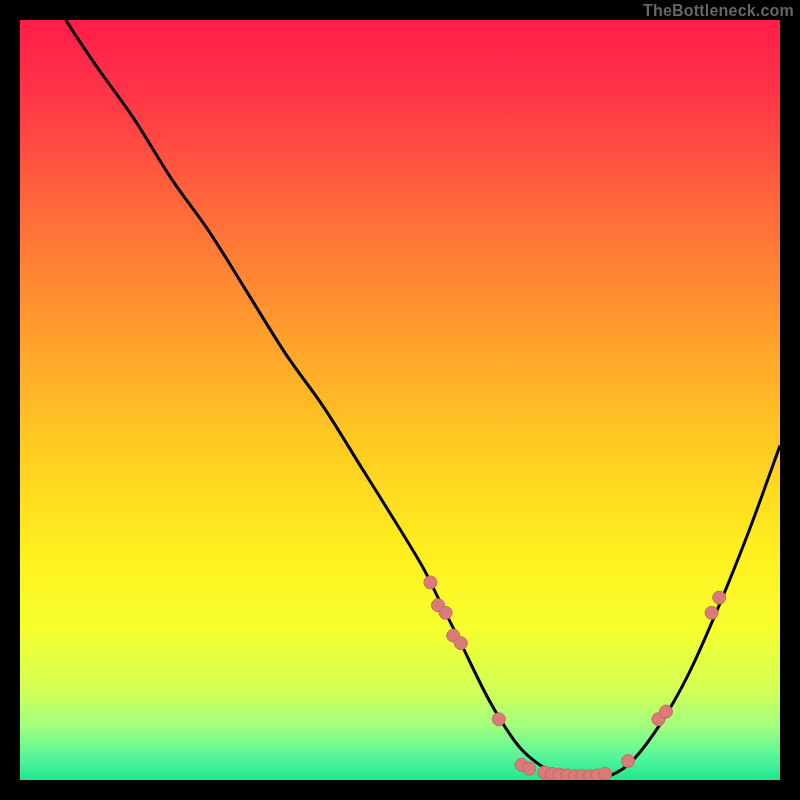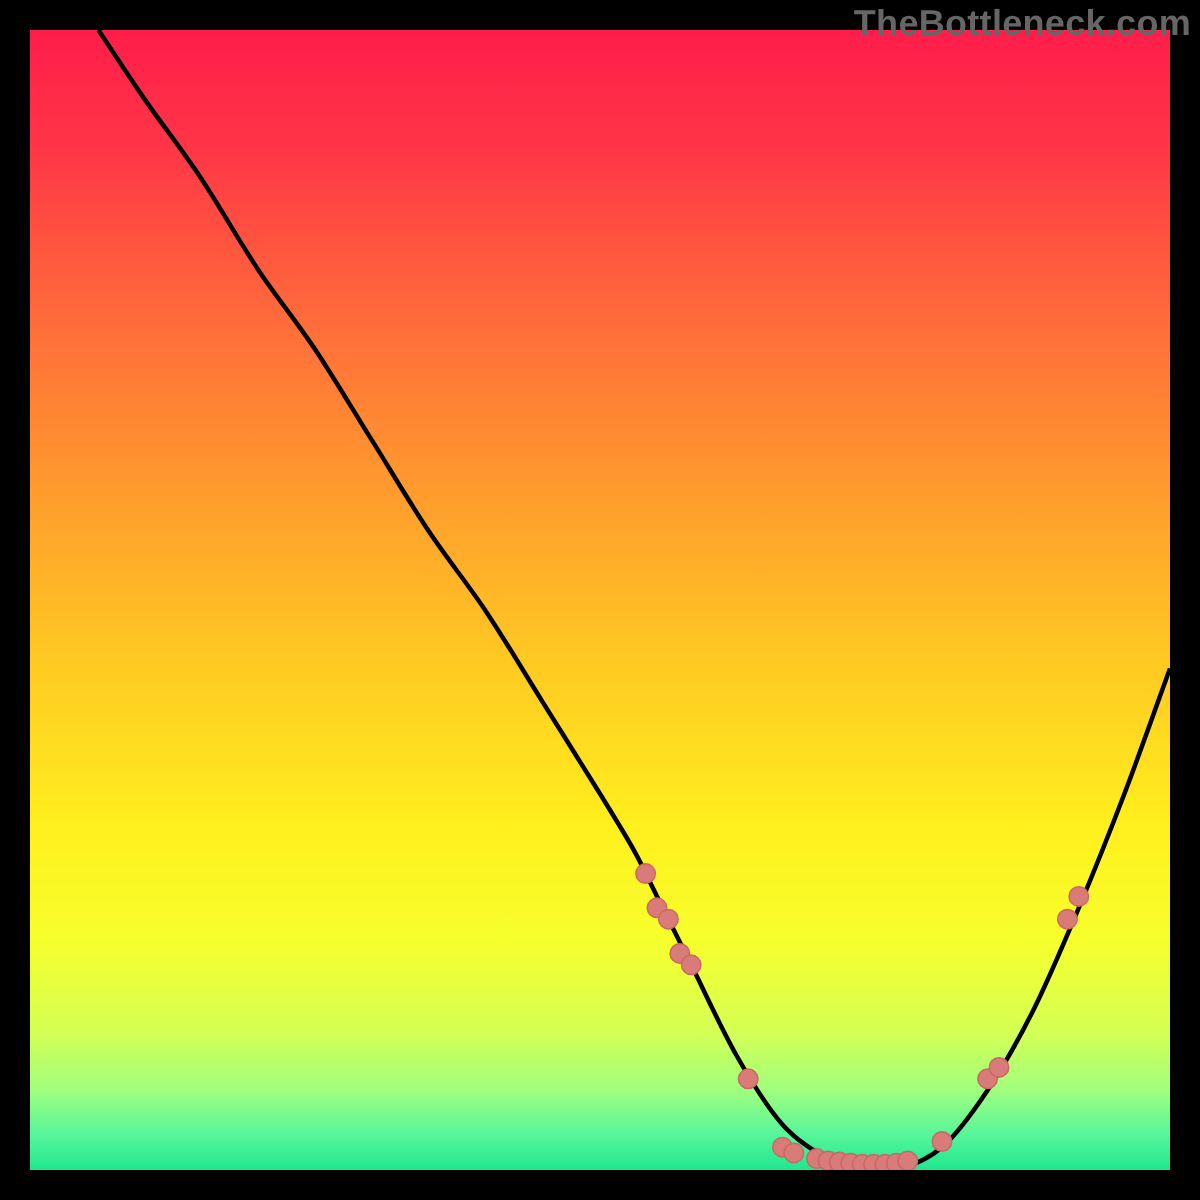--- a/index.html
+++ b/index.html
@@ -23,21 +23,21 @@
     left: 0;
     top: 0;
     width: 760px;
     height: 760px;
   }
   .watermark {
     position: absolute;
     top: 2px;
     right: 6px;
     font-family: Arial, Helvetica, sans-serif;
-    font-size: 24px;
+    font-size: 16px;
     font-weight: 600;
     color: #666666;
     letter-spacing: 0.2px;
     user-select: none;
   }
 </style>
 </head>
 <body>
 
 <div class="frame">

